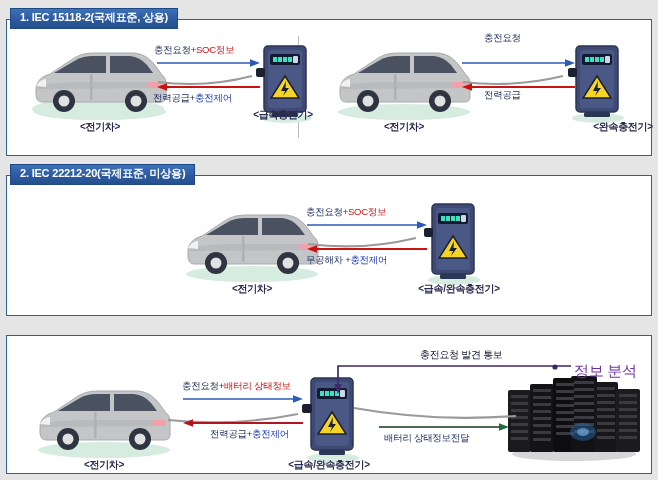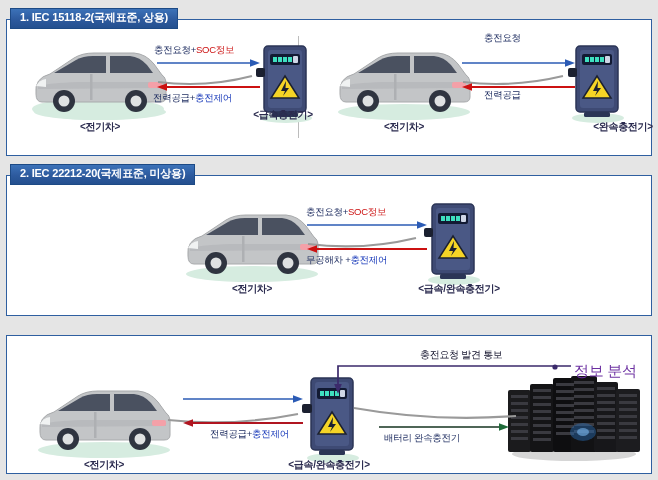--- a/index.html
+++ b/index.html
@@ -389,39 +389,42 @@
       </div>
 
       <svg class="cable" style="left:160px; top:70px;" width="142" height="22">
         <path d="M2 14 Q66 21 132 8" stroke="#9a9a9a" stroke-width="2.2" fill="none"></path>
       </svg>
 
       <svg class="cable" style="left:346px; top:66px;" width="168" height="22">
         <path d="M2 6 Q80 20 164 14" stroke="#9a9a9a" stroke-width="2.2" fill="none"></path>
       </svg>
 
+      <div class="flow-label" style="left:176px; top:44px;">
+        <span class="txt-navy">충전요청+</span><span class="txt-red">배터리 상태정보</span>
+      </div>
       <svg style="position:absolute; left:176px; top:58px;" width="122" height="10">
         <line x1="1" y1="5" x2="112" y2="5" stroke="#2b5bb5" stroke-width="1.6"></line>
         <polygon points="121,5 111,1.2 111,8.8" fill="#2b5bb5"></polygon>
       </svg>
 
       <svg style="position:absolute; left:176px; top:82px;" width="122" height="10">
         <line x1="121" y1="5" x2="10" y2="5" stroke="#b01520" stroke-width="1.8"></line>
         <polygon points="1,5 11,1.2 11,8.8" fill="#b01520"></polygon>
       </svg>
       <div class="flow-label" style="left:204px; top:92px;">
         <span class="txt-navy">전력공급+</span><span class="txt-blue">충전제어</span>
       </div>
 
       <svg style="position:absolute; left:372px; top:86px;" width="132" height="10">
         <line x1="1" y1="5" x2="122" y2="5" stroke="#14331f" stroke-width="1.6"></line>
         <polygon points="131,5 121,1.2 121,8.8" fill="#1f6b3a"></polygon>
       </svg>
       <div class="flow-label" style="left:378px; top:96px;">
-        <span class="txt-navy">배터리 완속충전기</span>
+        <span class="txt-navy">배터리 상태정보전달</span>
       </div>
 
       <svg style="position:absolute; left:318px; top:26px;" width="250" height="34">
         <path d="M247 4 L14 4 L14 22" stroke="#3b2a6b" stroke-width="1.7" fill="none"></path>
         <polygon points="14,32 10.2,22 17.8,22" fill="#3b2a6b"></polygon>
       </svg>
       <div class="flow-label txt-dark" style="left:414px; top:12px; font-size:10px;">충전요청 발견 통보</div>
 
       <div class="flow-label txt-purple" style="left:552px; top:26px; font-size:15px;margin-left:16px;">정보 분석</div>
       <svg style="position:absolute; left:544px; top:26px;" width="10" height="10">

